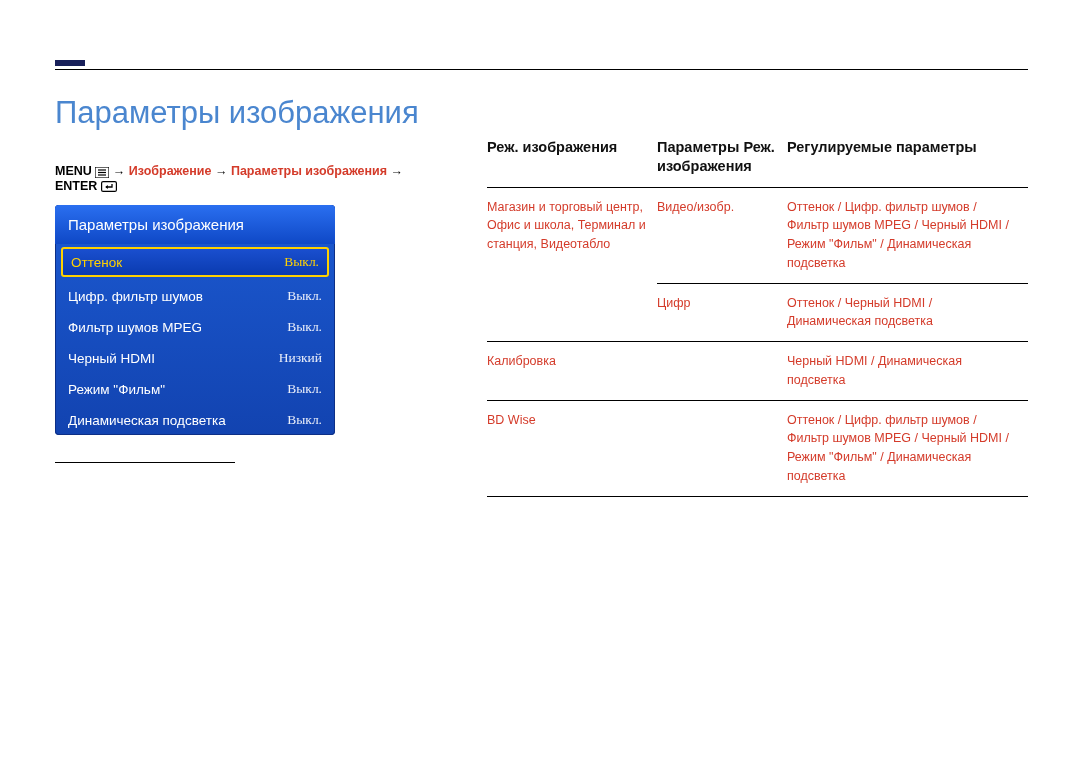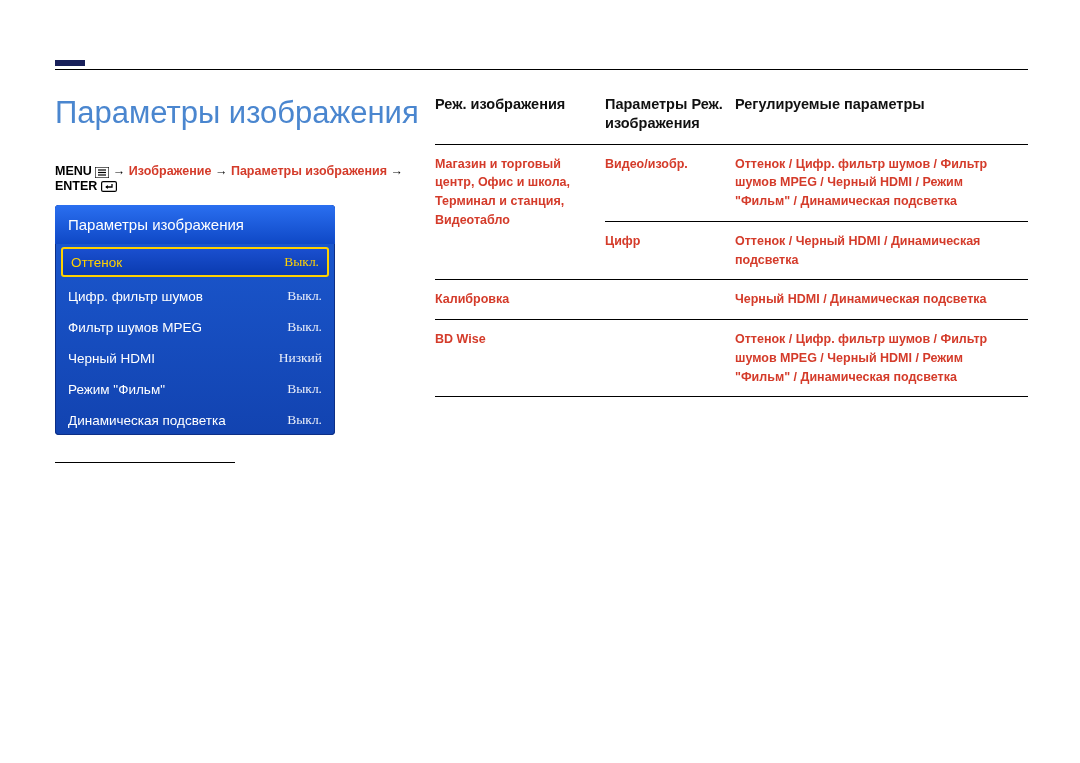--- a/index.html
+++ b/index.html
@@ -21,27 +21,29 @@
     background: #18205a;
     margin-bottom: 3px;
   }
   .top-rule {
     border: none;
     border-top: 1px solid #000;
     margin: 0 0 25px 0;
   }
   .content-row {
     display: flex;
+    gap: 52px;
   }
   .left-col {
     width: 380px;
     flex-shrink: 0;
   }
   .right-col {
     flex: 1;
+    margin-top: 43px;
   }
   .page-title {
     color: #4a86cf;
     font-size: 31px;
     font-weight: 400;
     margin: 0 0 33px 0;
   }
   .breadcrumb {
     font-size: 12.5px;
     font-weight: 700;
@@ -115,21 +117,21 @@
     padding: 0 10px 11px 0;
     border-bottom: 1px solid #000;
     vertical-align: top;
     line-height: 1.3;
   }
   .info-table td {
     padding: 10px 10px 10px 0;
     border-bottom: 1px solid #000;
     vertical-align: top;
     color: #d43b2a;
-    font-weight: 700;
+    font-weight: 400;
     line-height: 1.5;
   }
   .info-table col.c1 { width: 170px; }
   .info-table col.c2 { width: 130px; }
   .info-table tr.noborder td { border-bottom: 1px solid #000; }
   .info-table tr.secondary td { border-bottom: 1px solid #000; }
   svg.inline-icon { vertical-align: -2px; }
 </style>
 </head>
 <body>

